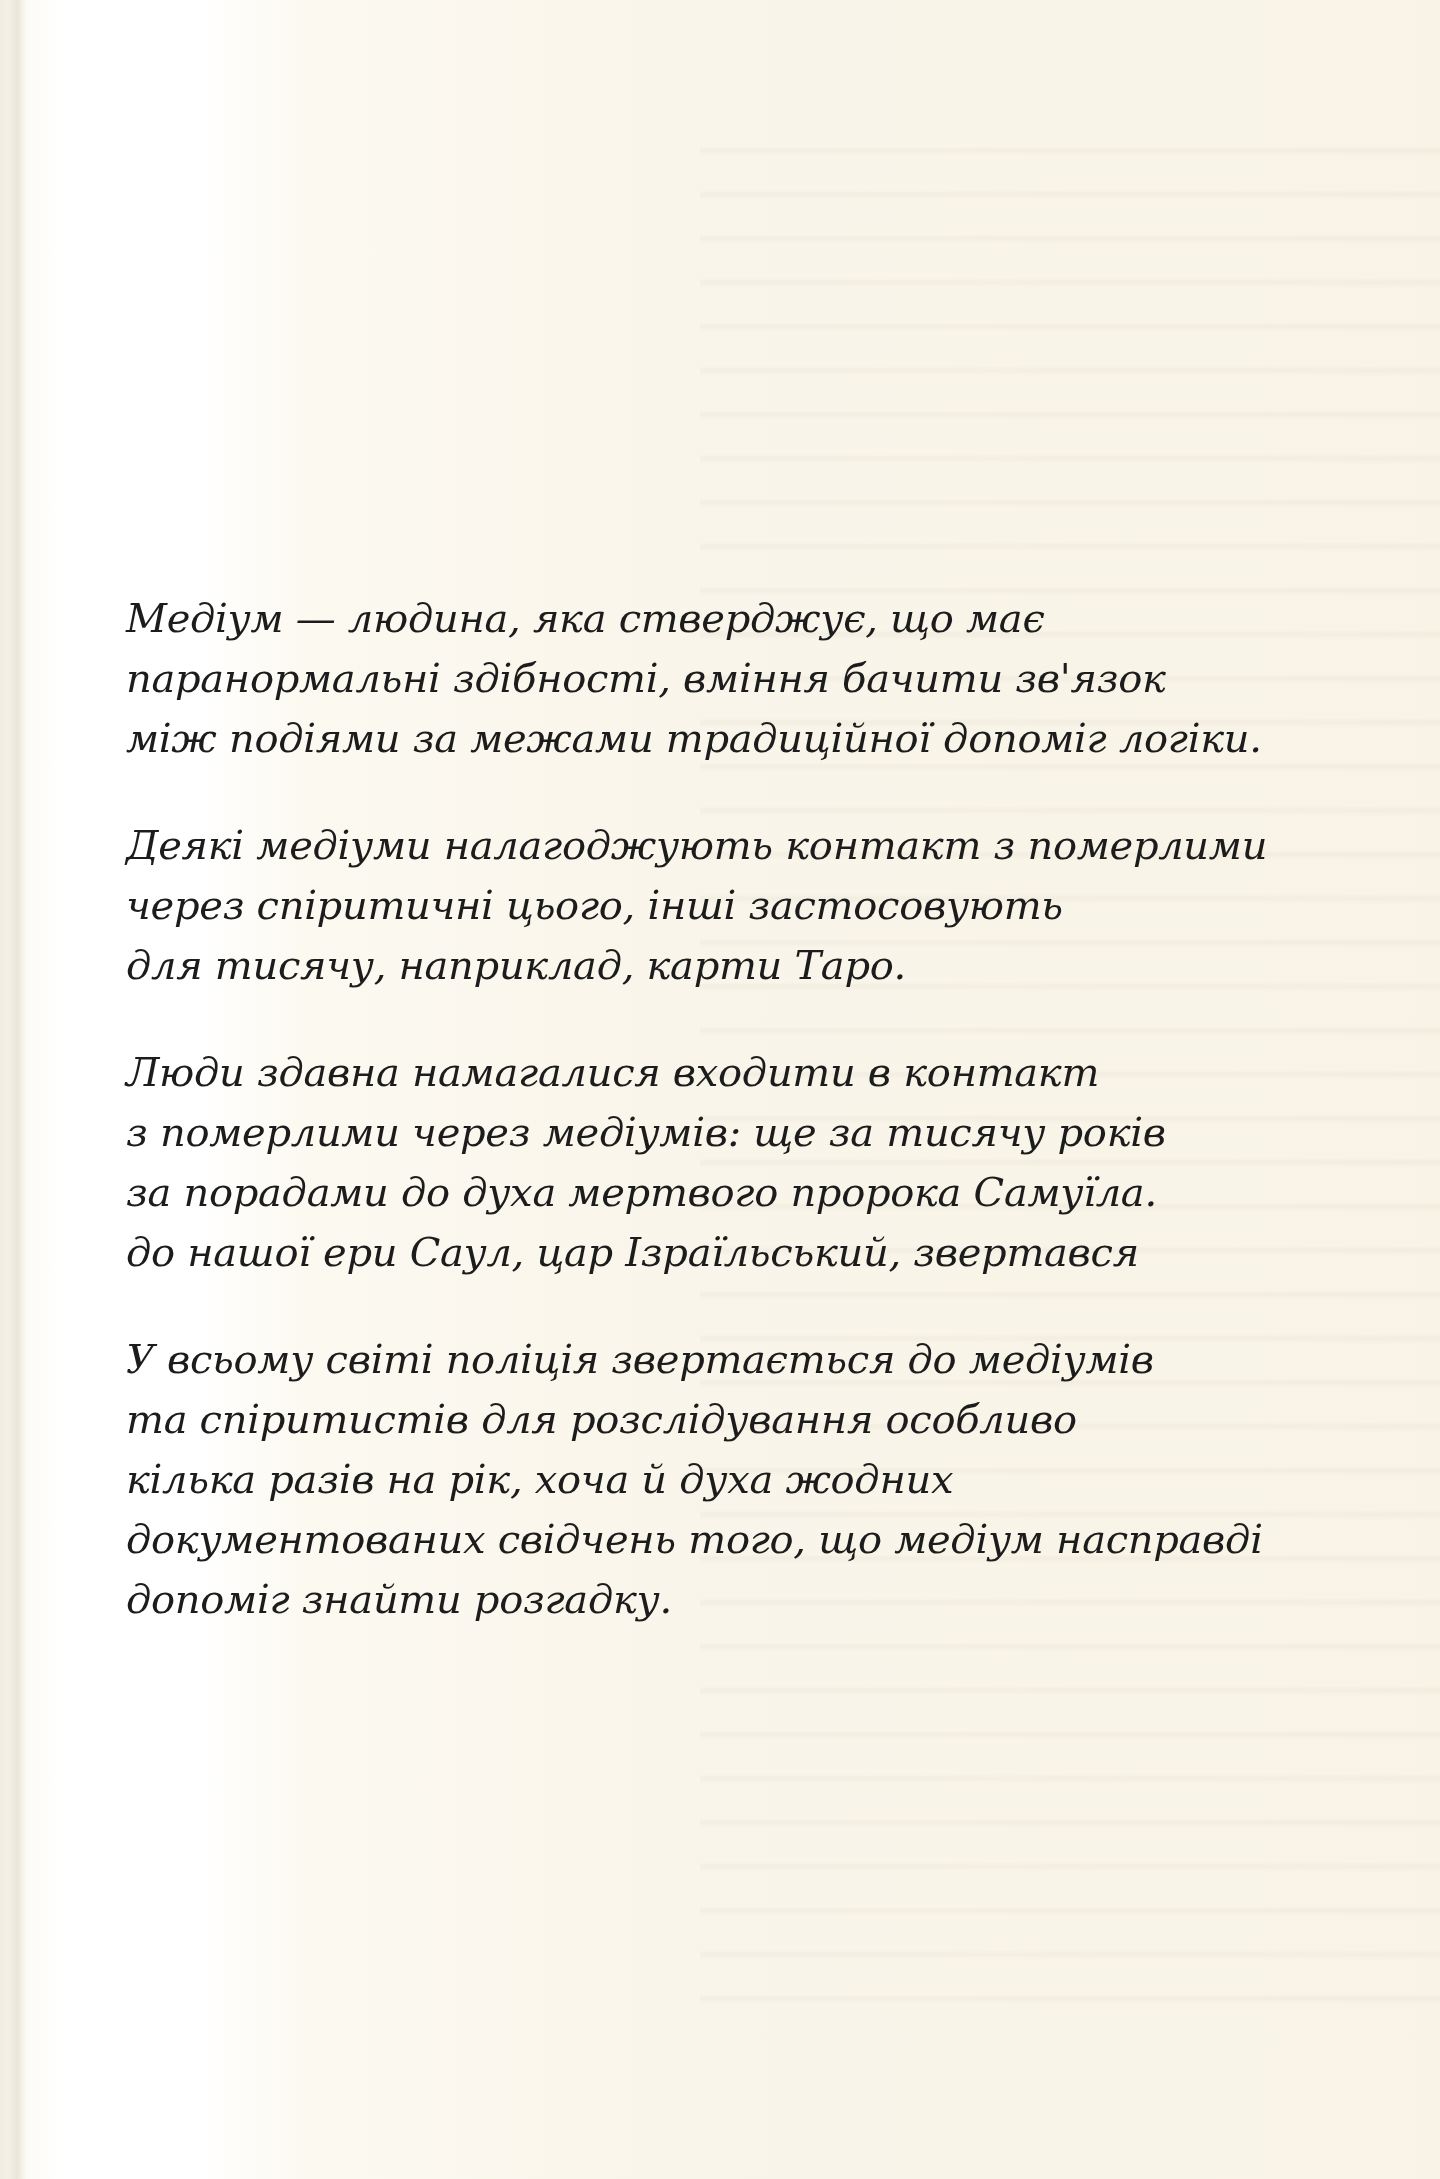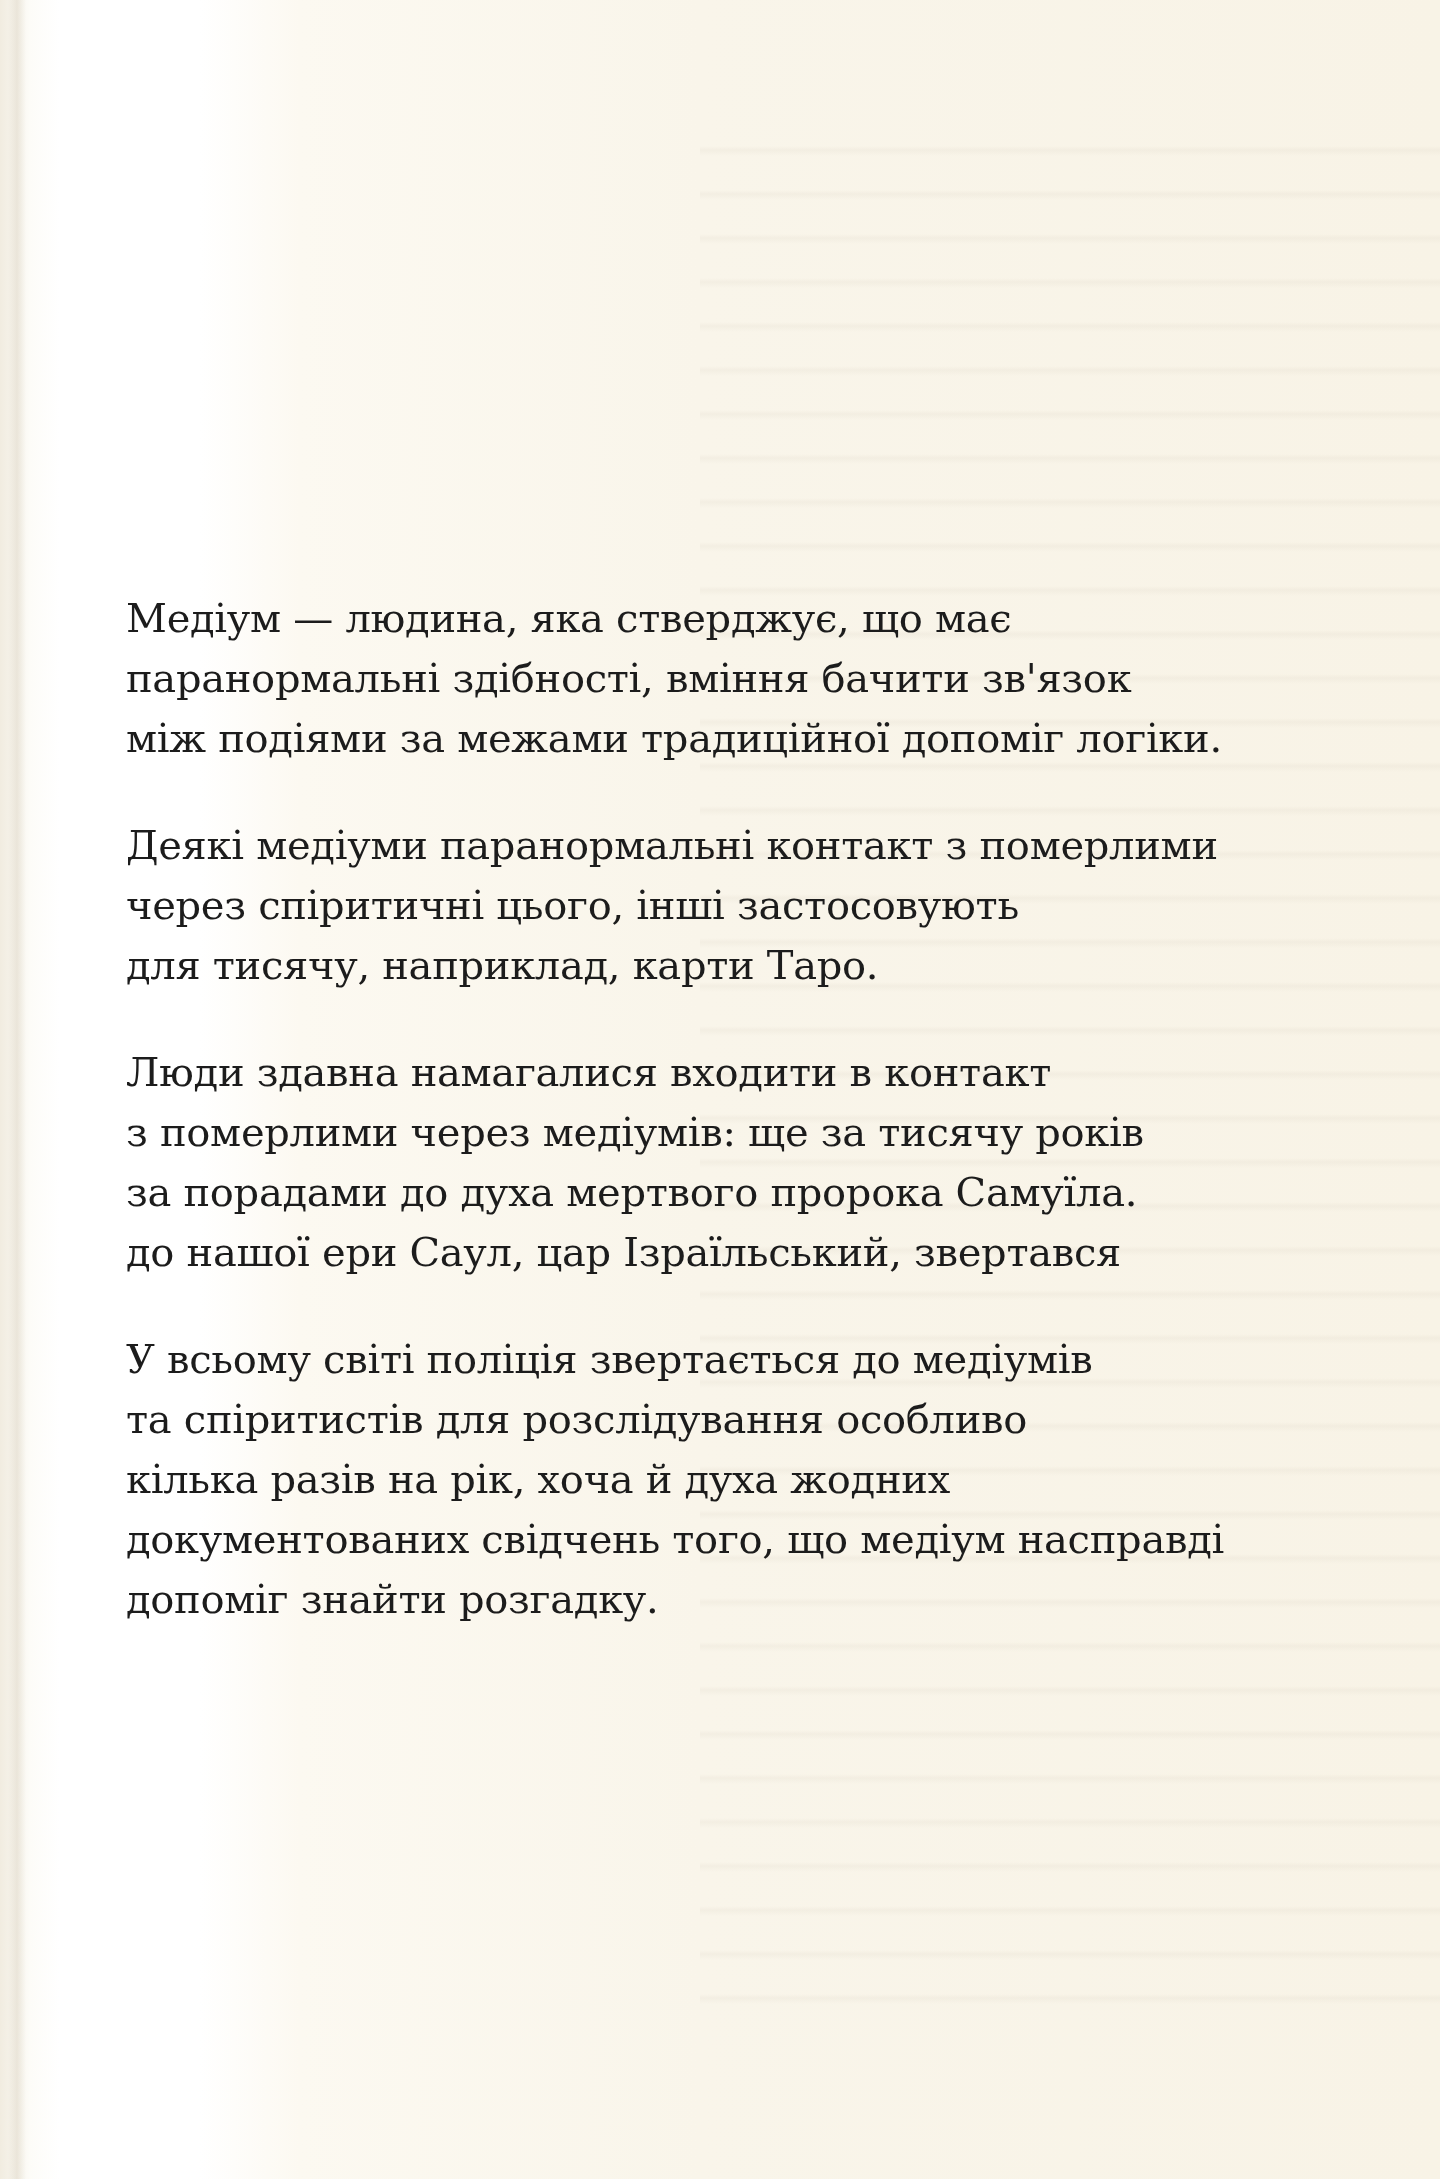--- a/index.html
+++ b/index.html
@@ -42,20 +42,21 @@
       left: 126px;
       top: 588px;
       width: 1220px;
     }
     .para {
       margin: 0 0 47px 0;
     }
     .line {
       display: block;
       font-family: "DejaVu Serif", serif;
+      font-style: italic;
       font-size: 40px;
       line-height: 60px;
       color: #1c1c1c;
       white-space: nowrap;
       letter-spacing: -0.3px;
     }
   </style>
 </head>
 <body>
 
@@ -63,21 +64,21 @@
   <div class="gutter"></div>
   <div class="bleed"></div>
 
   <div class="content">
     <p class="para">
       <span class="line">Медіум — людина, яка стверджує, що має</span>
       <span class="line">паранормальні здібності, вміння бачити зв'язок</span>
       <span class="line">між подіями за межами традиційної допоміг логіки.</span>
     </p>
     <p class="para">
-      <span class="line">Деякі медіуми паранормальні контакт з померлими</span>
+      <span class="line">Деякі медіуми налагоджують контакт з померлими</span>
       <span class="line">через спіритичні цього, інші застосовують</span>
       <span class="line">для тисячу, наприклад, карти Таро.</span>
     </p>
     <p class="para">
       <span class="line">Люди здавна намагалися входити в контакт</span>
       <span class="line">з померлими через медіумів: ще за тисячу років</span>
       <span class="line">за порадами до духа мертвого пророка Самуїла.</span>
       <span class="line">до нашої ери Саул, цар Ізраїльський, звертався</span>
     </p>
     <p class="para">

